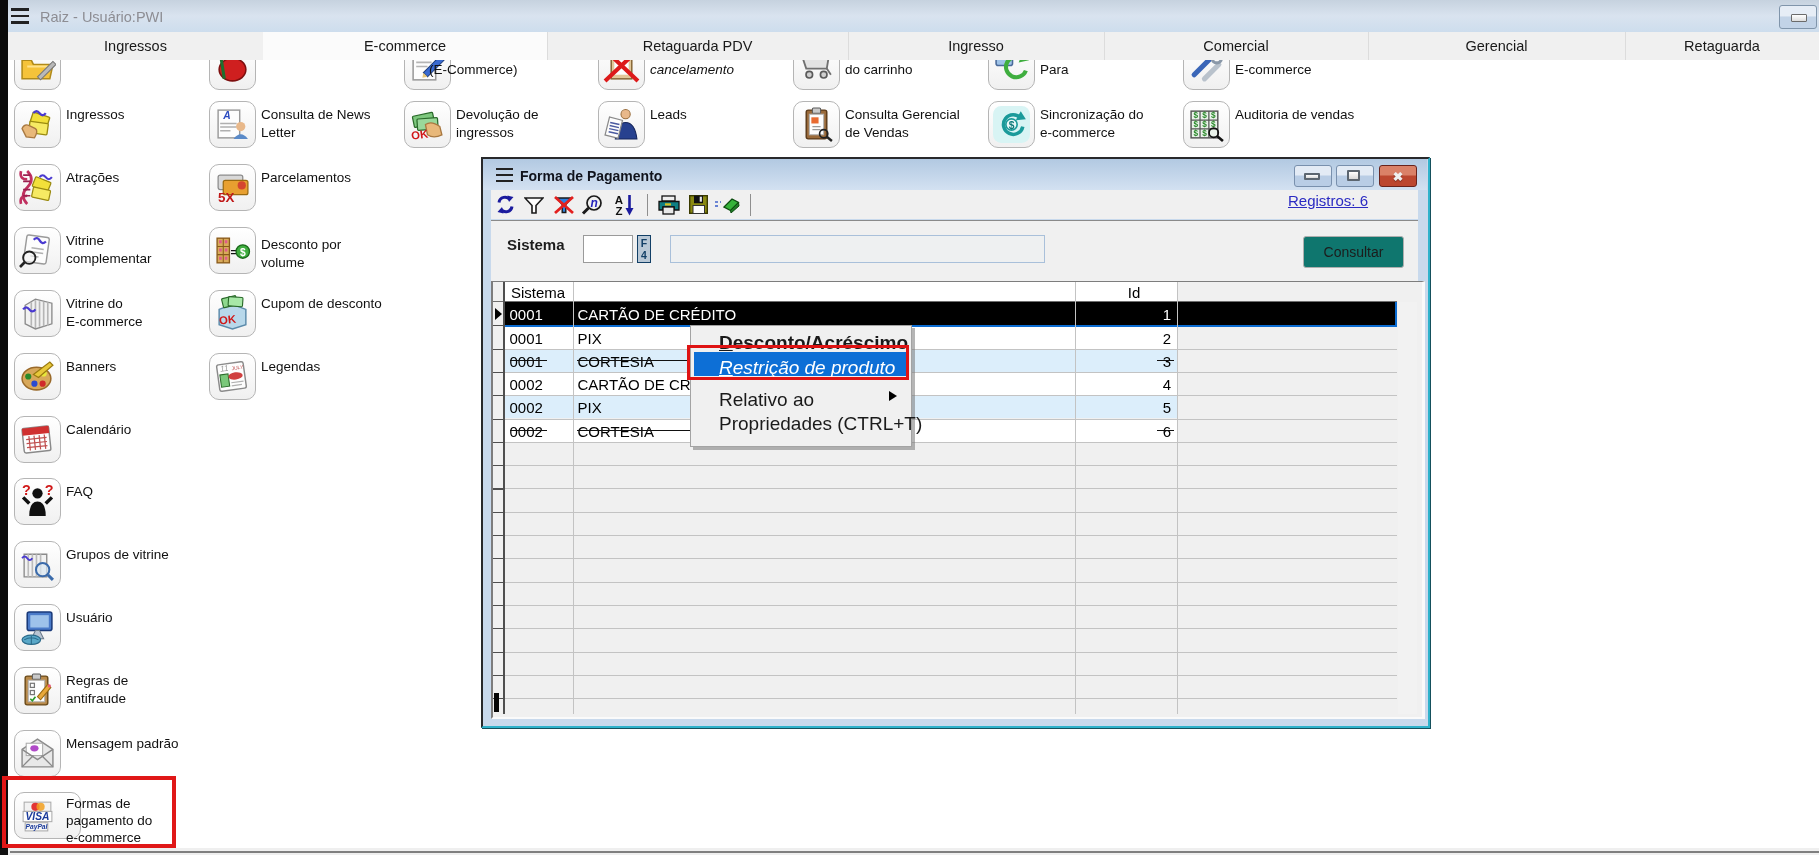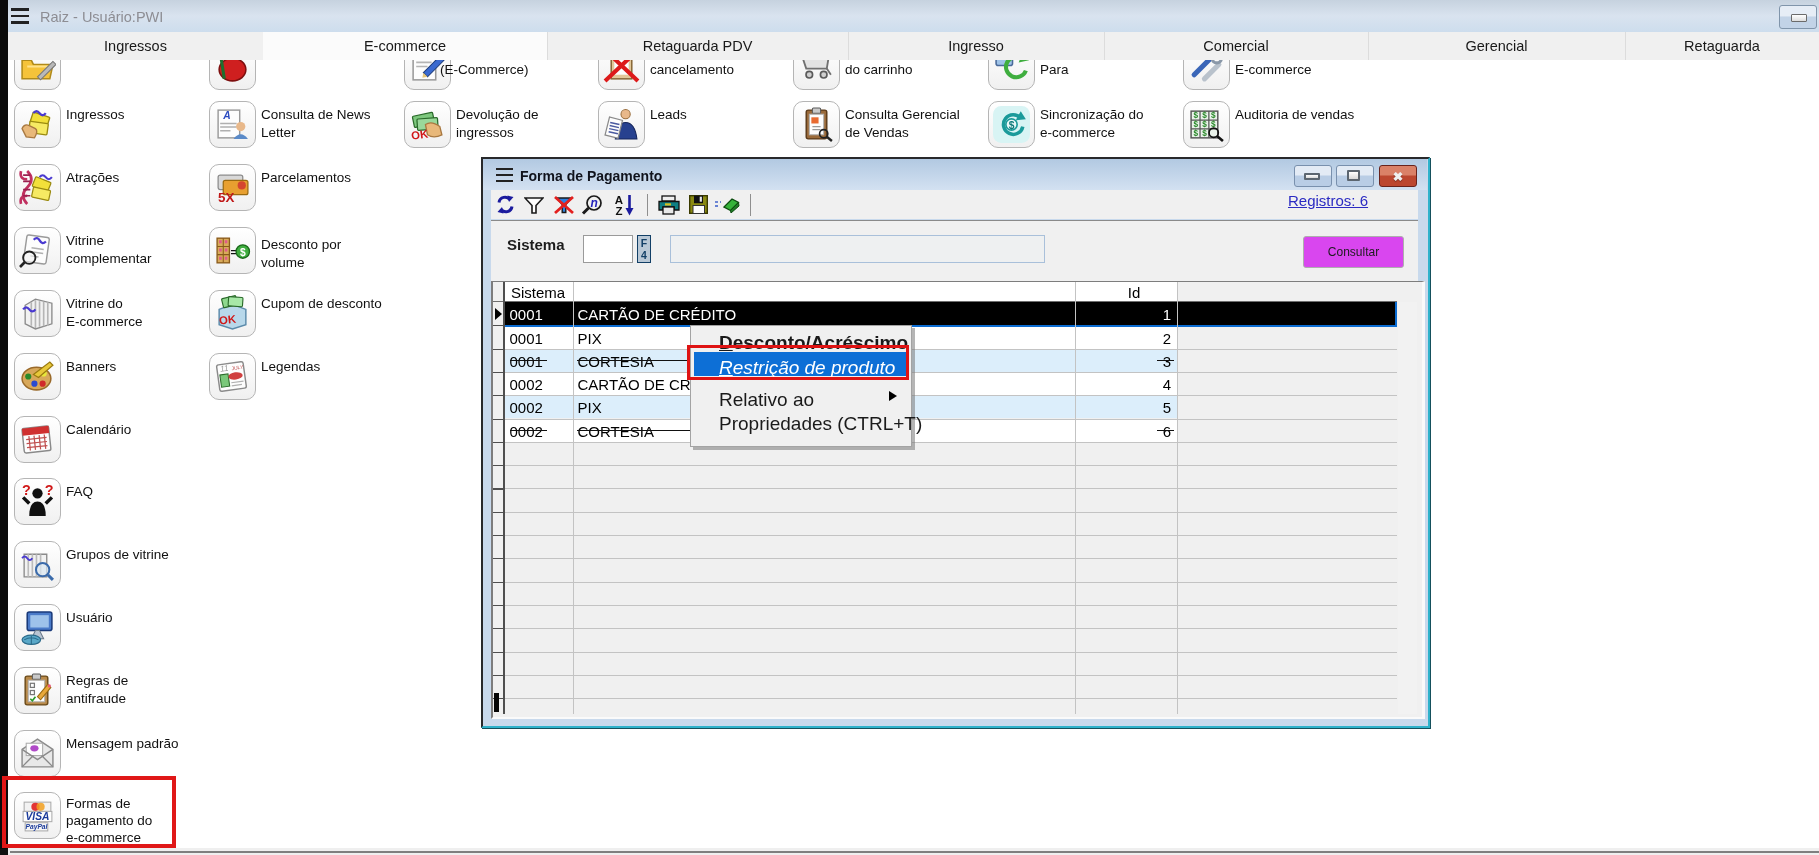--- a/index.html
+++ b/index.html
@@ -101,29 +101,29 @@
         </svg>
       </div>
   <div class="icon" style="left:404px;top:43px;">
         <svg style="position:absolute;left:4px;top:4px;" width="37" height="37" viewBox="0 0 36 36">
           <rect x="4" y="5" width="22" height="26" fill="#fdfdfd" stroke="#9a9a9a" stroke-width="1.5"></rect>
           <path d="M7 10 H22 M7 14 H22 M7 18 H18" stroke="#b5b5b5" stroke-width="1.5"></path>
           <path d="M14 24 L30 8 L34 12 L18 28 Z" fill="#3a6ad0" stroke="#1c3c7c" stroke-width="1"></path>
           <path d="M14 24 L18 28 L13 29 Z" fill="#e8c87a"></path>
         </svg>
       </div>
-  <div class="ilabel" style="left:440px;top:61px;text-align:center;">(E-Commerce)</div>
+  <div class="ilabel" style="left:429px;top:61px;text-align:center;">(E-Commerce)</div>
   <div class="icon" style="left:598px;top:43px;">
         <svg style="position:absolute;left:4px;top:4px;" width="37" height="37" viewBox="0 0 36 36">
           <rect x="8" y="6" width="20" height="24" fill="#e2c89a" stroke="#8a6a3a" stroke-width="1.5"></rect>
           <rect x="11" y="10" width="14" height="16" fill="#fdfdfd"></rect>
           <path d="M2 2 L34 32 M34 2 L2 32" stroke="#dd1a1a" stroke-width="4"></path>
         </svg>
       </div>
-  <div class="ilabel" style="left:650px;top:61px;">cancelamento</div>
+  <div class="ilabel" style="left:650px;top:61px;font-style:italic;">cancelamento</div>
   <div class="icon" style="left:793px;top:43px;">
         <svg style="position:absolute;left:4px;top:4px;" width="37" height="37" viewBox="0 0 36 36">
           <path d="M4 8 H30 L28 20 H8 Z" fill="#e3e3e3" stroke="#707070" stroke-width="1.8"></path>
           <path d="M2 6 H6 M28 20 L32 26" stroke="#707070" stroke-width="1.8"></path>
           <circle cx="11" cy="26" r="3.2" fill="#cfcfcf" stroke="#5a5a5a" stroke-width="1.6"></circle>
           <circle cx="25" cy="26" r="3.2" fill="#cfcfcf" stroke="#5a5a5a" stroke-width="1.6"></circle>
         </svg>
       </div>
   <div class="ilabel" style="left:845px;top:61px;">do carrinho</div>
   <div class="icon" style="left:988px;top:43px;">
@@ -316,21 +316,21 @@
   <div class="ilabel" style="left:66px;top:672px;">Regras de<br>antifraude</div>
   <div class="icon" style="left:14px;top:730px;">
         <svg style="position:absolute;left:4px;top:4px;" width="37" height="37" viewBox="0 0 36 36">
           <path d="M3 14 L18 4 L33 14 V31 H3 Z" fill="#e8e8e8" stroke="#8a8a8a" stroke-width="1.4"></path>
           <rect x="7" y="8" width="16" height="12" fill="#fdfdfd" stroke="#aaa" stroke-width="1"></rect>
           <ellipse cx="15" cy="13" rx="4" ry="3" fill="#b04ac8"></ellipse>
           <path d="M3 14 L18 24 L33 14 M3 31 L14 20 M33 31 L22 20" fill="none" stroke="#8a8a8a" stroke-width="1.3"></path>
         </svg>
       </div>
   <div class="ilabel" style="left:66px;top:735px;">Mensagem padrão</div>
-  <div class="icon" style="left:14px;top:792px;">
+  <div class="icon" style="left:14px;top:792px;padding-left:20px;">
         <svg style="position:absolute;left:4px;top:4px;" width="37" height="37" viewBox="0 0 36 36">
           <rect x="5" y="5" width="26" height="9" fill="#f2f2f2" stroke="#aaa" stroke-width="1"></rect>
           <circle cx="16" cy="9.5" r="4" fill="#e02020" fill-opacity="0.9"></circle>
           <circle cx="21" cy="9.5" r="4" fill="#f2a020" fill-opacity="0.85"></circle>
           <rect x="4" y="14" width="28" height="10" fill="#fdfdfd" stroke="#aaa" stroke-width="1"></rect>
           <text x="18" y="22.5" font-size="10" font-weight="bold" font-style="italic" fill="#1a3a9a" text-anchor="middle">VISA</text>
           <rect x="6" y="25" width="22" height="8" fill="#f6f6f6" stroke="#aaa" stroke-width="1"></rect>
           <text x="17" y="31.5" font-size="6.5" font-weight="bold" font-style="italic" fill="#1a3a9a" text-anchor="middle">PayPal</text>
         </svg>
       </div>
@@ -449,22 +449,22 @@
     </svg>
     <div class="abs" style="left:267px;top:35px;width:1.2px;height:22px;background:#8f8f8f;"></div>
     <div class="abs" id="registros">Registros: 6</div>
     <div class="abs" id="tooldiv"></div>
     <div class="abs" id="formarea"></div>
     <div class="abs" style="left:24px;top:77px;font-size:15px;font-weight:bold;color:#1c1c1c;">Sistema</div>
     <div class="abs" style="left:100px;top:76px;width:48px;height:26px;background:#fff;border:1px solid #9a9a9a;"></div>
     <div class="abs" style="left:154px;top:76px;width:12px;height:25px;background:#b9c8d6;border:1.5px solid #123f66;
          color:#123f66;font-weight:bold;font-size:10.5px;line-height:12px;text-align:center;padding-top:1px;">F<br>4</div>
     <div class="abs" style="left:187px;top:76px;width:373px;height:26px;background:#eef0f1;border:1px solid #a9c0da;"></div>
-    <div class="abs" style="left:820px;top:77px;width:99px;height:30px;background:#d946ef;border:1px solid #aeaeae;
-         border-radius:3px;display:flex;align-items:center;justify-content:center;font-size:12px;color:#1c1c1c;">Consultar</div>
+    <div class="abs" style="left:820px;top:77px;width:99px;height:30px;background:#0f766e;border:1px solid #aeaeae;
+         border-radius:3px;display:flex;align-items:center;justify-content:center;font-size:14px;color:#1c1c1c;">Consultar</div>
 
     <div class="abs" id="grid"></div>
 
     <div class="abs" style="left:22px;top:123px;width:672px;height:19px;background:#fff;"></div>
     <div class="abs" style="left:10px;top:142px;width:904px;height:1.2px;background:#6e6e6e;"></div>
     <div class="abs cellt" style="left:20px;top:125px;width:70px;text-align:center;">Sistema</div>
     <div class="abs cellt" style="left:592px;top:125px;width:118px;text-align:center;">Id</div>
 
     <div class="abs" style="left:22px;top:168px;width:672px;height:21.6px;background:#fff;"></div>
     <div class="abs" style="left:22px;top:189.6px;width:672px;height:23.3px;background:#dceefb;"></div>

